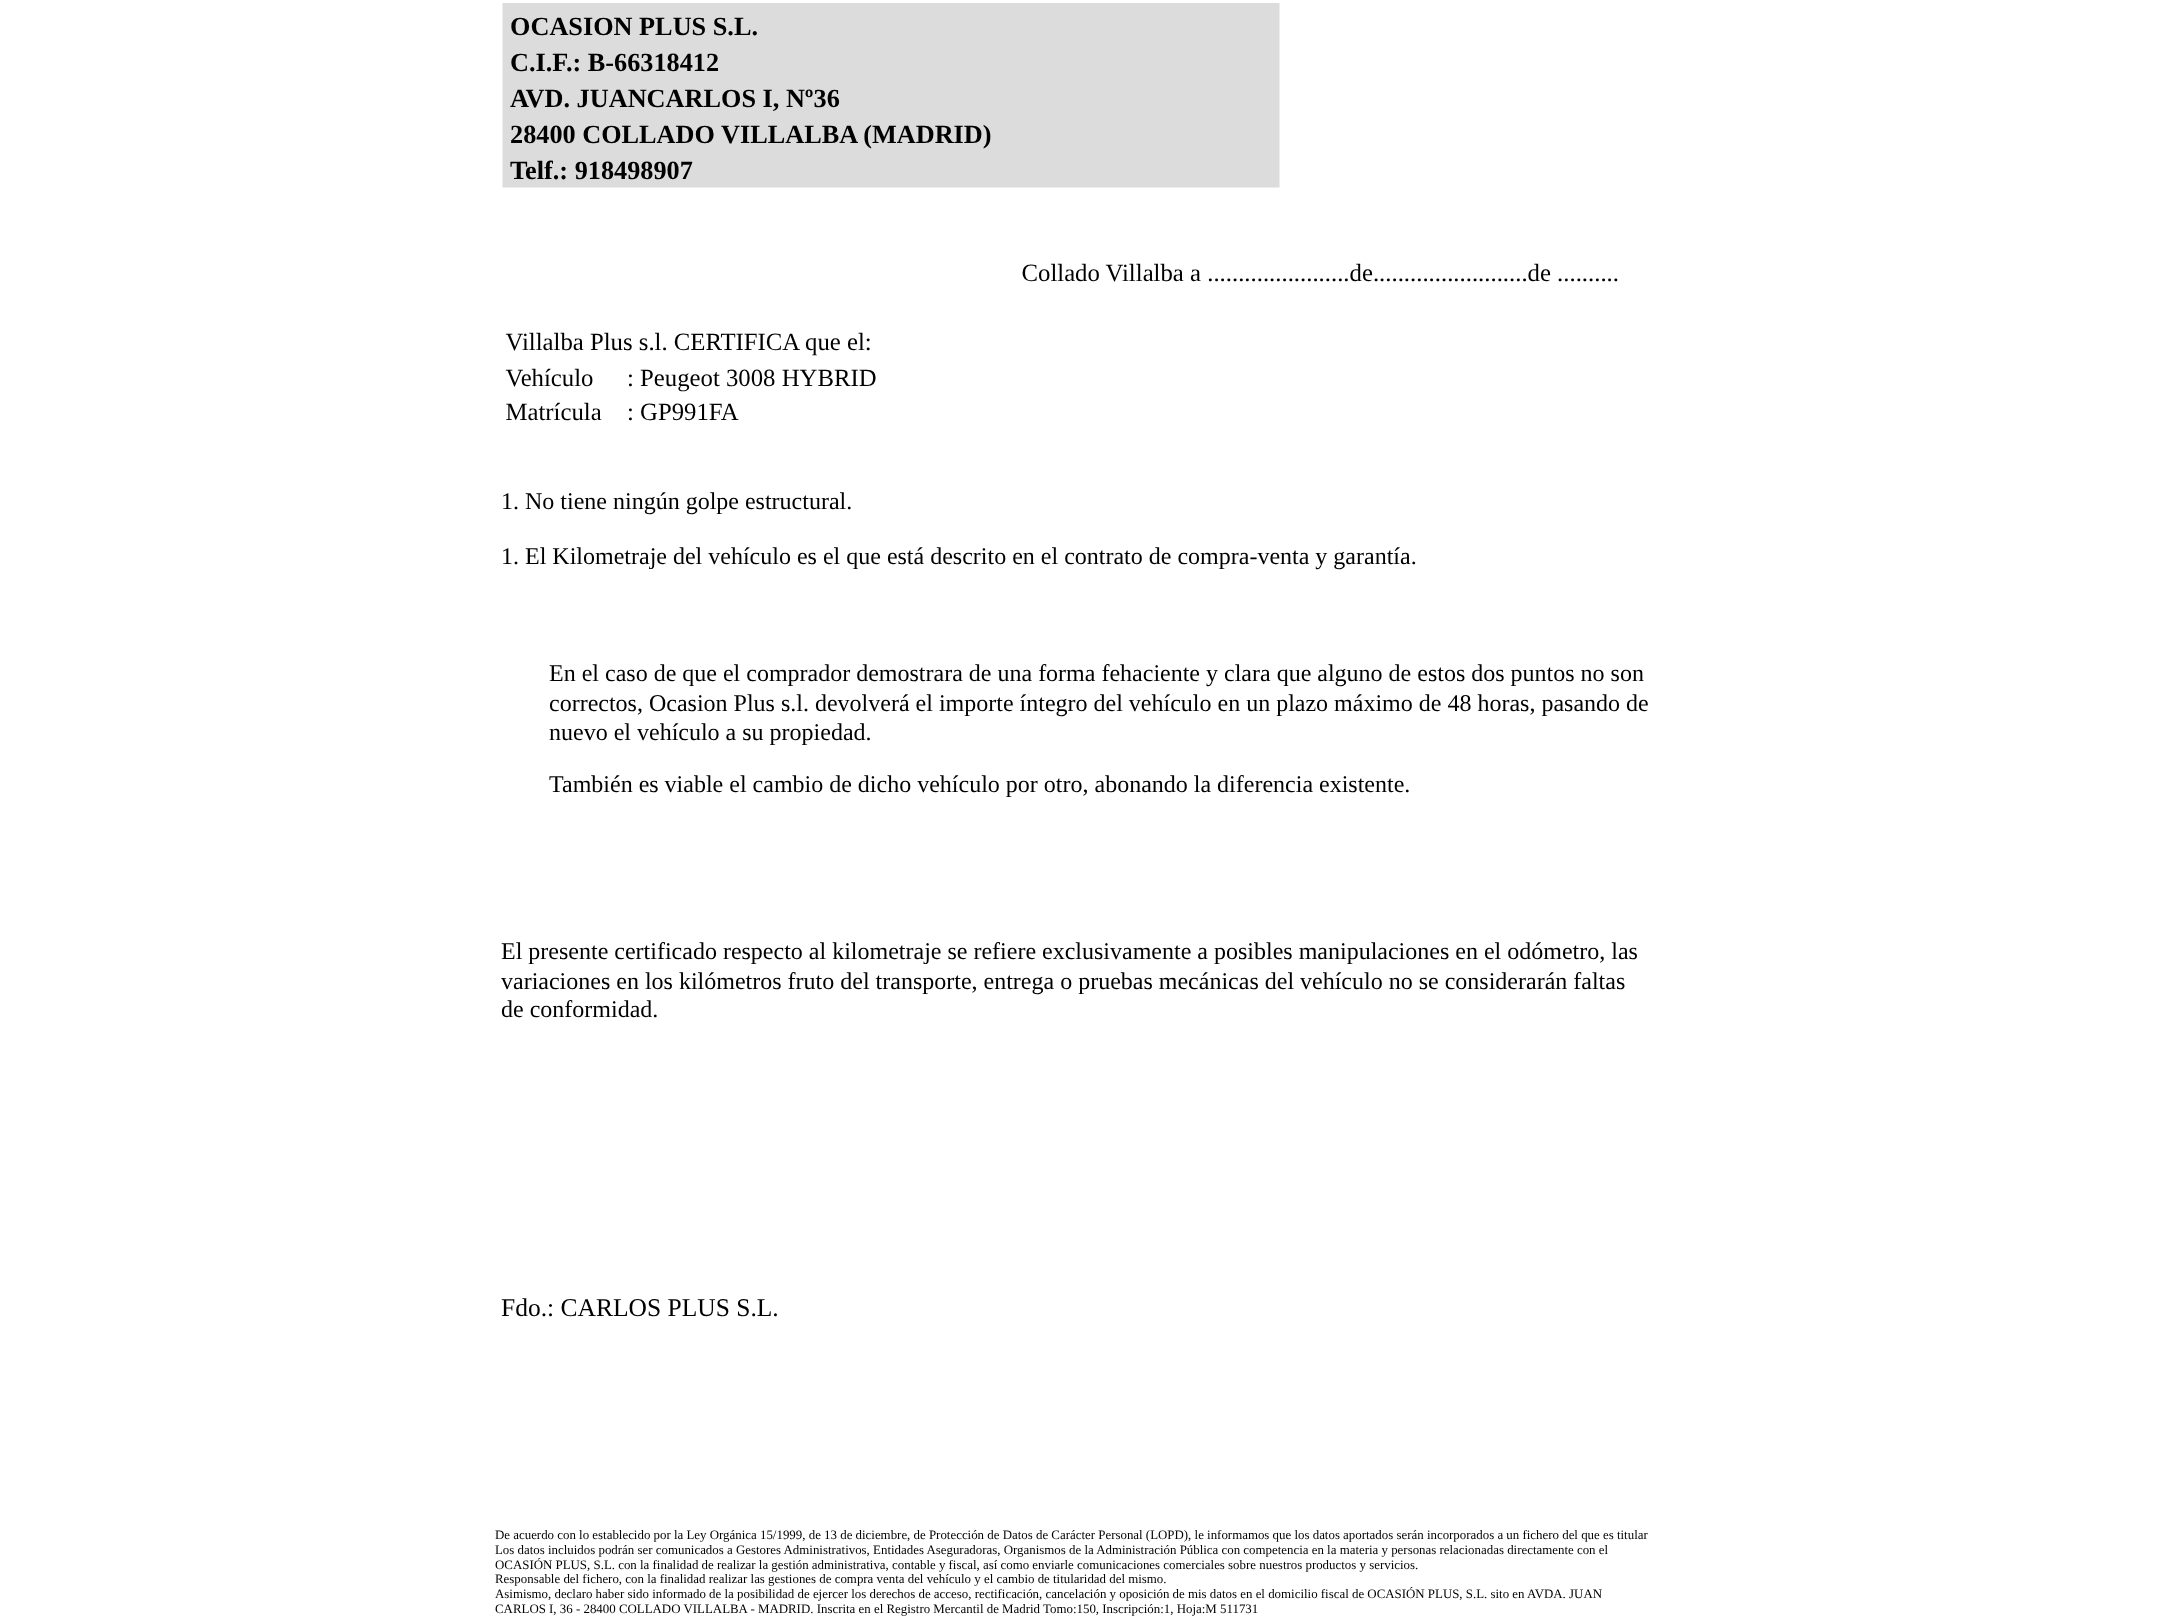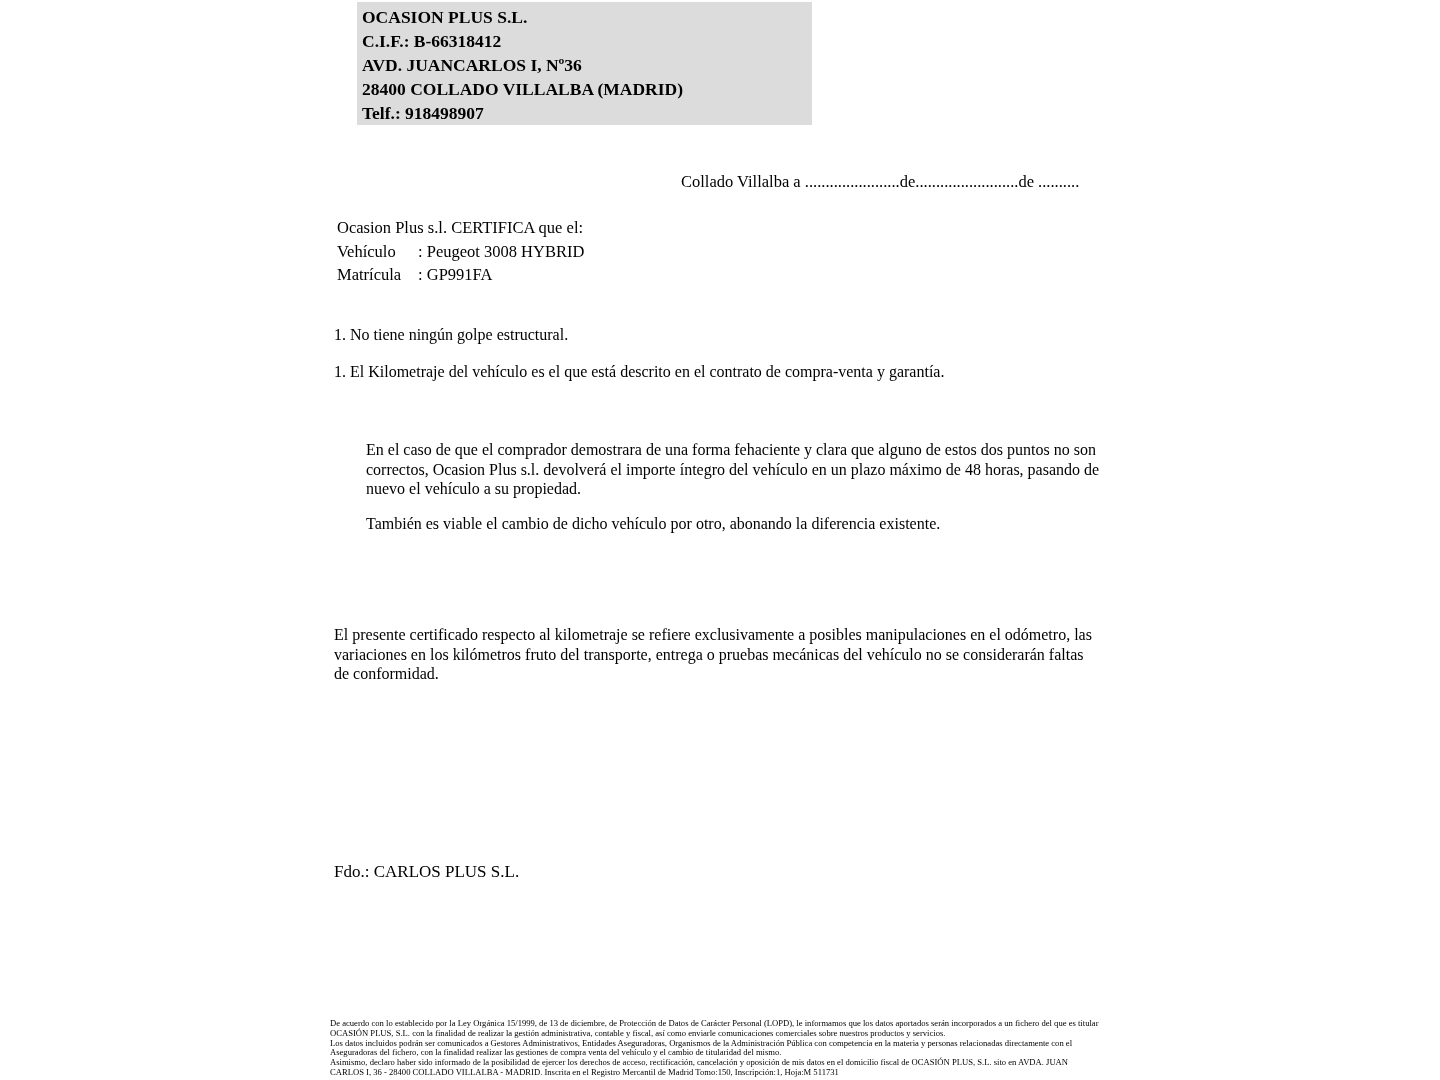--- a/index.html
+++ b/index.html
@@ -10,28 +10,27 @@
     height: 1080px;
     background: #ffffff;
     font-family: "Liberation Serif", "DejaVu Serif", serif;
     color: #000000;
     overflow: hidden;
   }
   .letterhead {
     position: absolute;
     left: 335px;
     top: 2px;
-    width: 455px;
+    width: 518px;
     height: 123px;
     background: #dcdcdc;
     padding: 3px 6px 0 5px;
     font-weight: bold;
     font-size: 17.5px;
     line-height: 24px;
-    margin-left: 22px;
   }
   .date-line {
     position: absolute;
     left: 681px;
     top: 171px;
     font-size: 16.5px;
     line-height: 22px;
   }
   .cert-block {
     position: absolute;
@@ -92,40 +91,40 @@
     <div>OCASION PLUS S.L.</div>
     <div>C.I.F.: B-66318412</div>
     <div>AVD. JUANCARLOS I, Nº36</div>
     <div>28400 COLLADO VILLALBA (MADRID)</div>
     <div>Telf.: 918498907</div>
   </div>
 
   <div class="date-line">Collado Villalba a .......................de.........................de ..........</div>
 
   <div class="cert-block">
-    <div>Ocasion Plus s.l. CERTIFICA que el:</div>
+    <div>Villalba Plus s.l. CERTIFICA que el:</div>
     <div class="cert-row">
       <span class="label">Vehículo</span><span>: Peugeot 3008 HYBRID</span>
     </div>
     <div class="cert-row">
       <span class="label">Matrícula</span><span>: GP991FA</span>
     </div>
   </div>
 
   <div class="point point-1">1. No tiene ningún golpe estructural.</div>
   <div class="point point-2">1. El Kilometraje del vehículo es el que está descrito en el contrato de compra-venta y garantía.</div>
 
   <p class="para para-1">En el caso de que el comprador demostrara de una forma fehaciente y clara que alguno de estos dos puntos no son correctos, Ocasion Plus s.l. devolverá el importe íntegro del vehículo en un plazo máximo de 48 horas, pasando de nuevo el vehículo a su propiedad.</p>
   <p class="para para-2">También es viable el cambio de dicho vehículo por otro, abonando la diferencia existente.</p>
   <p class="para para-4">El presente certificado respecto al kilometraje se refiere exclusivamente a posibles manipulaciones en el odómetro, las variaciones en los kilómetros fruto del transporte, entrega o pruebas mecánicas del vehículo no se considerarán faltas de conformidad.</p>
 
   <div class="signature">Fdo.: CARLOS PLUS S.L.</div>
 
   <div class="legal-footer">
     <div>De acuerdo con lo establecido por la Ley Orgánica 15/1999, de 13 de diciembre, de Protección de Datos de Carácter Personal (LOPD), le informamos que los datos aportados serán incorporados a un fichero del que es titular</div>
+    <div>Los datos incluidos podrán ser comunicados a Gestores Administrativos, Entidades Aseguradoras, Organismos de la Administración Pública con competencia en la materia y personas relacionadas directamente con el</div>
     <div>OCASIÓN PLUS, S.L. con la finalidad de realizar la gestión administrativa, contable y fiscal, así como enviarle comunicaciones comerciales sobre nuestros productos y servicios.</div>
-    <div>Los datos incluidos podrán ser comunicados a Gestores Administrativos, Entidades Aseguradoras, Organismos de la Administración Pública con competencia en la materia y personas relacionadas directamente con el</div>
-    <div>Aseguradoras del fichero, con la finalidad realizar las gestiones de compra venta del vehículo y el cambio de titularidad del mismo.</div>
+    <div>Responsable del fichero, con la finalidad realizar las gestiones de compra venta del vehículo y el cambio de titularidad del mismo.</div>
     <div>Asimismo, declaro haber sido informado de la posibilidad de ejercer los derechos de acceso, rectificación, cancelación y oposición de mis datos en el domicilio fiscal de OCASIÓN PLUS, S.L. sito en AVDA. JUAN</div>
     <div>CARLOS I, 36 - 28400 COLLADO VILLALBA - MADRID. Inscrita en el Registro Mercantil de Madrid Tomo:150, Inscripción:1, Hoja:M 511731</div>
   </div>
 
 </div>
 
 </body></html>

